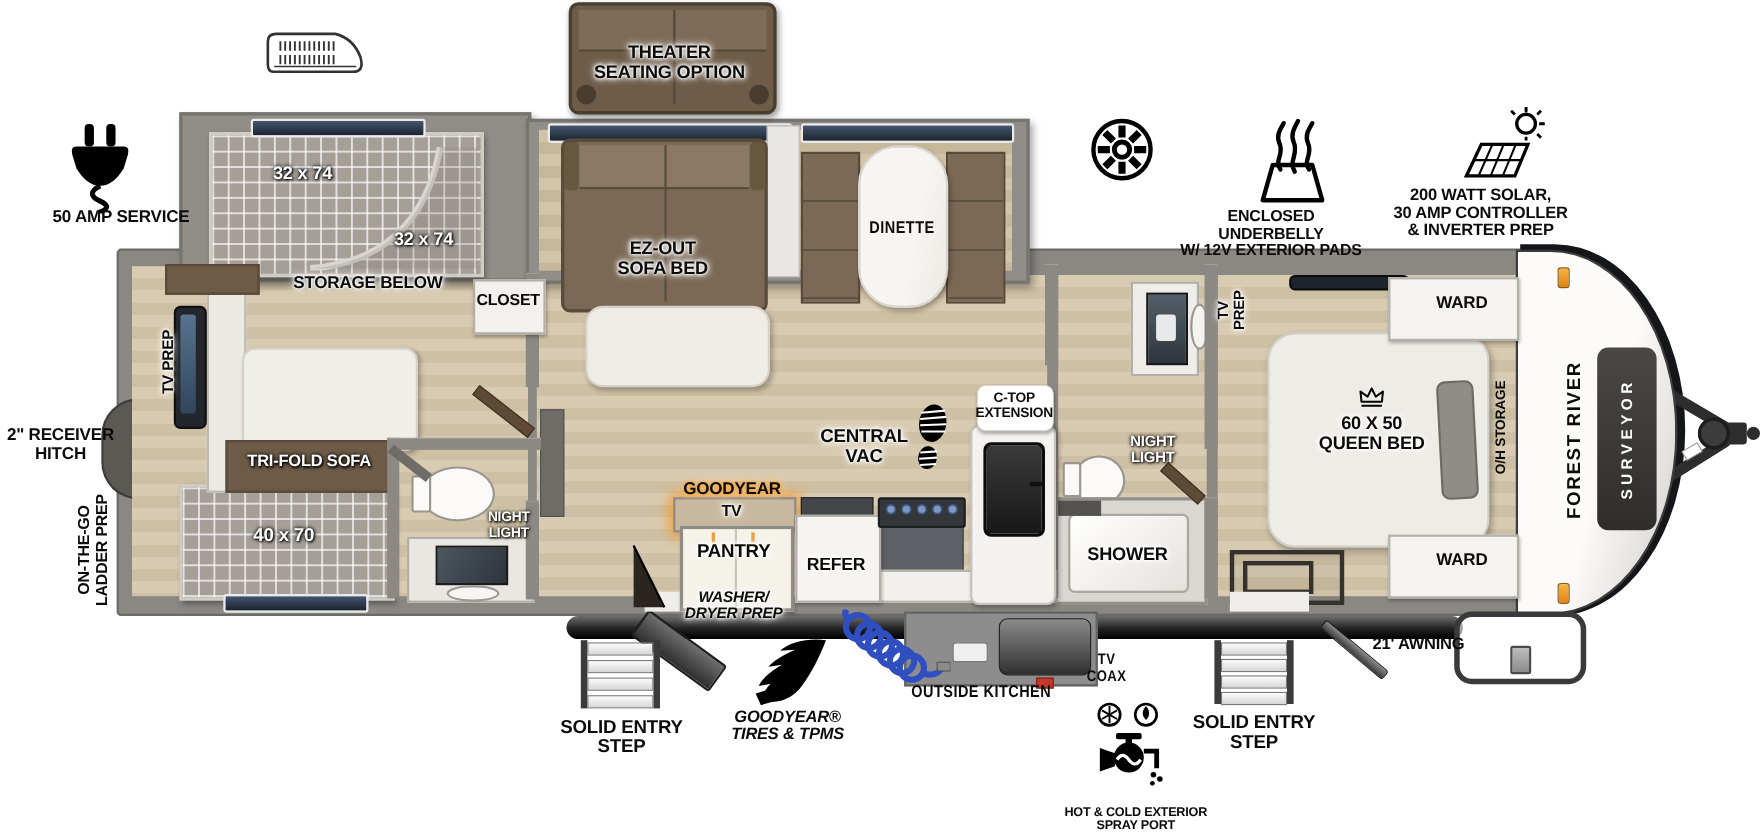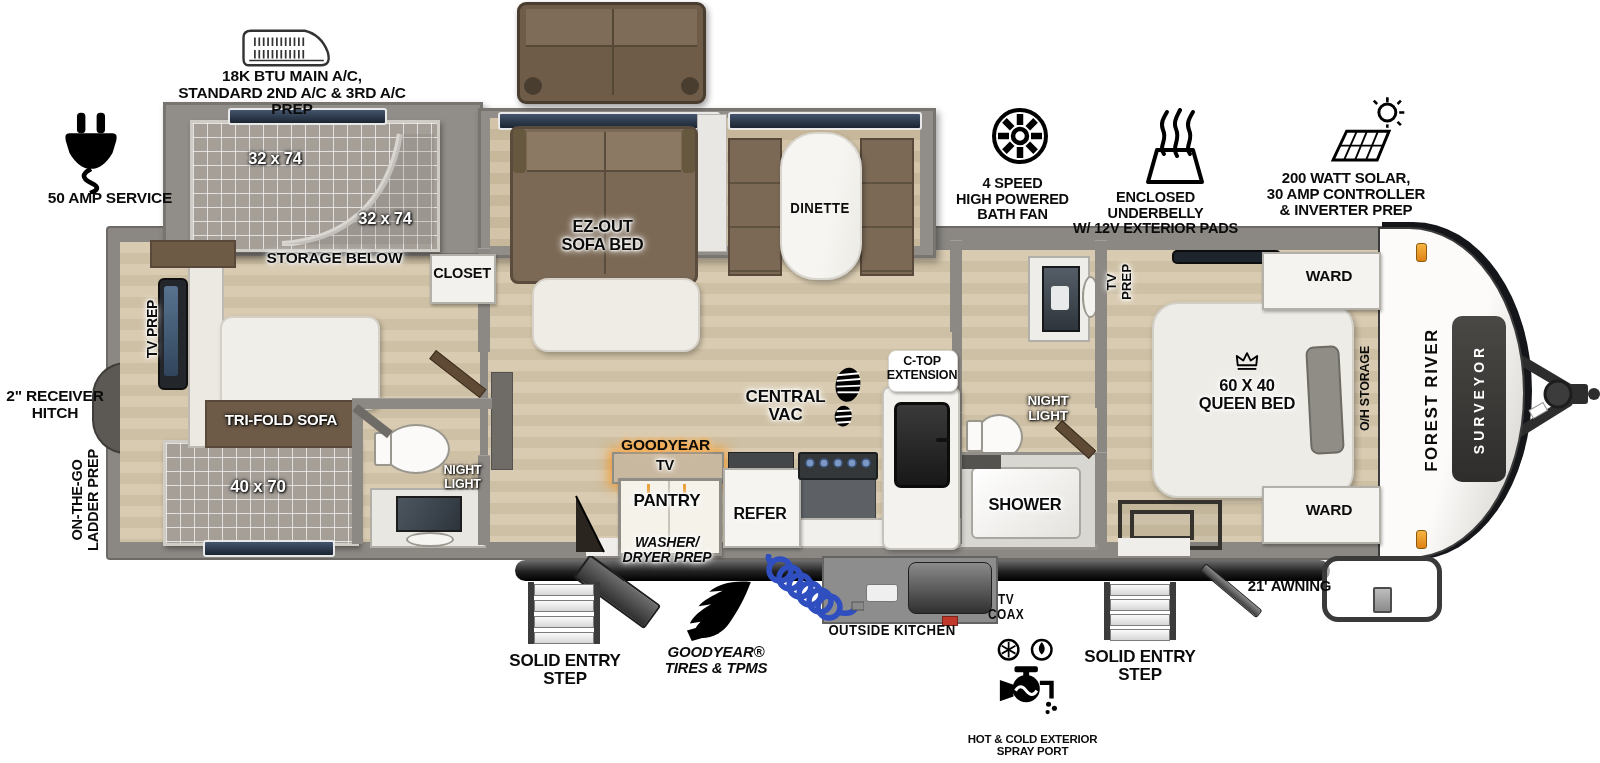--- a/index.html
+++ b/index.html
@@ -34,22 +34,20 @@
 <div id="stage">
 
   <div class="abs" style="left:240px;top:26px;width:95px;height:44px;z-index:30;">
     <svg viewBox="0 0 96 46" width="95" height="44">
       <path d="M7,41 Q2,41 2,34 L2,12 Q2,5 10,5 L66,5 Q83,9 90,27 Q94,41 83,41 Z" fill="#fff" stroke="#333" stroke-width="2.5"></path>
       <line x1="13" y1="16.5" x2="68" y2="16.5" stroke="#333" stroke-width="9" stroke-dasharray="1.8 2.8"></line>
       <line x1="13" y1="29.5" x2="68" y2="29.5" stroke="#333" stroke-width="9" stroke-dasharray="1.8 2.8"></line>
       <line x1="8" y1="36" x2="86" y2="36" stroke="#333" stroke-width="1.5"></line>
     </svg>
   </div>
-  <div class="lbl plain" style="left:167px;top:68px;width:250px;font-size:15.5px;">18K BTU MAIN A/C,
-STANDARD 2ND A/C &amp; 3RD A/C PREP</div>
 
   <div class="abs" style="left:62px;top:110px;width:58px;height:84px;z-index:30;">
     <svg viewBox="0 0 62 88" width="58" height="84">
       <rect x="16" y="2" width="9" height="22" rx="4" fill="#000"></rect>
       <rect x="37" y="2" width="9" height="22" rx="4" fill="#000"></rect>
       <path d="M8,24 H54 Q60,24 58,32 L54,45 Q44,62 31,62 Q18,62 8,45 L4,32 Q2,24 8,24 Z" fill="#000"></path>
       <path d="M31,62 Q16,70 31,77 Q44,83 30,88" stroke="#000" stroke-width="5" fill="none"></path>
     </svg>
   </div>
   <div class="lbl plain" style="left:30px;top:190px;width:160px;font-size:15.5px;">50 AMP SERVICE</div>
@@ -63,23 +61,20 @@
           <line x1="30" y1="41" x2="30" y2="52"></line>
         <line x1="19" y1="30" x2="8" y2="30"></line>
           <line x1="41" y1="30" x2="52" y2="30"></line>
         <line x1="22.2" y1="22.2" x2="14.4" y2="14.4"></line>
           <line x1="37.8" y1="37.8" x2="45.6" y2="45.6"></line>
         <line x1="22.2" y1="37.8" x2="14.4" y2="45.6"></line>
           <line x1="37.8" y1="22.2" x2="45.6" y2="14.4"></line>
       </g>
     </svg>
   </div>
-  <div class="lbl plain" style="left:950px;top:176px;width:125px;font-size:14.5px;">4 SPEED
-HIGH POWERED
-BATH FAN</div>
 
   <div class="abs" style="left:1140px;top:108px;width:70px;height:78px;z-index:30;">
     <svg viewBox="0 0 70 78" width="70" height="78">
       <path d="M8,74 H62 L53,42 H17 Z" fill="none" stroke="#000" stroke-width="4" stroke-linejoin="round"></path>
       <g stroke="#000" stroke-width="4" fill="none" stroke-linecap="round">
         <path d="M24,46 C18,38 28,32 23,22 C20,15 24,9 27,4"></path>
         <path d="M37,48 C31,38 41,32 36,21 C33,14 37,8 40,2"></path>
         <path d="M50,46 C44,38 54,32 49,22 C46,15 50,9 53,4"></path>
       </g>
     </svg>
@@ -111,20 +106,22 @@
   <div class="lbl plain" style="left:1262px;top:170px;width:168px;font-size:15px;">200 WATT SOLAR,
 30 AMP CONTROLLER
 &amp; INVERTER PREP</div>
 
   <div class="abs" style="left:517px;top:2px;width:183px;height:96px;background:#6e5c49;border:3px solid #493d30;border-radius:9px;z-index:28;box-shadow:2px 3px 6px rgba(0,0,0,.4);">
     <div class="abs" style="left:6px;top:4px;right:6px;height:36px;background:#7e6c58;border-bottom:2px solid #564837;"></div>
     <div class="abs" style="left:50%;top:4px;width:2px;height:86px;background:#564837;"></div>
     <div class="abs" style="left:4px;bottom:6px;width:18px;height:18px;background:#493d30;border-radius:50%;"></div>
     <div class="abs" style="right:4px;bottom:6px;width:18px;height:18px;background:#493d30;border-radius:50%;"></div>
   </div>
+  <div class="lbl" style="left:525px;top:40px;width:167px;font-size:16.5px;z-index:31;">THEATER
+SEATING OPTION</div>
 
   <div class="abs" style="left:106px;top:226px;width:1282px;height:330px;background:#8b8884;border:2px solid #6c6966;border-radius:4px;z-index:1;"></div>
   <div class="abs" style="left:92px;top:362px;width:30px;height:88px;background:#5c5955;border:2px solid #3f3d3a;border-radius:44px 0 0 44px;z-index:1;"></div>
 
   <div class="wood" style="left:120px;top:242px;width:360px;height:300px;"></div>
   <div class="wood" style="left:488px;top:250px;width:464px;height:292px;"></div>
   <div class="wood" style="left:962px;top:250px;width:135px;height:292px;"></div>
   <div class="wood" style="left:1107px;top:250px;width:272px;height:292px;"></div>
 
   <div class="slidebox" style="left:163px;top:102px;width:314px;height:148px;"></div>
@@ -283,21 +280,21 @@
   <div class="lbl rot" style="left:1093px;top:262px;width:64px;height:40px;font-size:13.5px;">TV
 PREP</div>
   <div class="abs" style="left:1152px;top:302px;width:198px;height:192px;background:#eeece7;border:2px solid #d2cfc7;border-radius:26px;z-index:9;box-shadow:2px 3px 6px rgba(0,0,0,.3);"></div>
   <div class="abs" style="left:1308px;top:346px;width:30px;height:104px;background:#8f8d85;border:2px solid #6d6b64;border-radius:8px;transform:rotate(-3deg);z-index:10;"></div>
   <div class="abs" style="left:1234px;top:351px;width:26px;height:21px;z-index:30;">
     <svg viewBox="0 0 28 22" width="26" height="21">
       <path d="M4,15 L3,5 L10,10 L14,2 L18,10 L25,5 L24,15 Z" fill="none" stroke="#000" stroke-width="2" stroke-linejoin="round"></path>
       <line x1="4" y1="19" x2="24" y2="19" stroke="#000" stroke-width="2"></line>
     </svg>
   </div>
-  <div class="lbl" style="left:1172px;top:377px;width:150px;font-size:16.5px;">60 X 40
+  <div class="lbl" style="left:1172px;top:377px;width:150px;font-size:16.5px;">60 X 50
 QUEEN BED</div>
   <div class="lbl rot plain" style="left:1300px;top:381px;width:132px;height:15px;font-size:12.5px;">O/H STORAGE</div>
 
   <div class="whitebox" style="left:1262px;top:252px;width:115px;height:54px;background:#f4f3f0;"></div>
   <div class="lbl plain" style="left:1284px;top:268px;width:90px;font-size:15.5px;z-index:31;">WARD</div>
   <div class="whitebox" style="left:1262px;top:486px;width:115px;height:54px;background:#f4f3f0;"></div>
   <div class="lbl plain" style="left:1284px;top:502px;width:90px;font-size:15.5px;z-index:31;">WARD</div>
 
   <div class="abs" style="left:1118px;top:538px;width:72px;height:18px;background:#f0eeea;z-index:13;"></div>
   <div class="abs" style="left:1118px;top:500px;width:96px;height:42px;border:4px solid #35322e;z-index:11;background:rgba(0,0,0,.05);">

